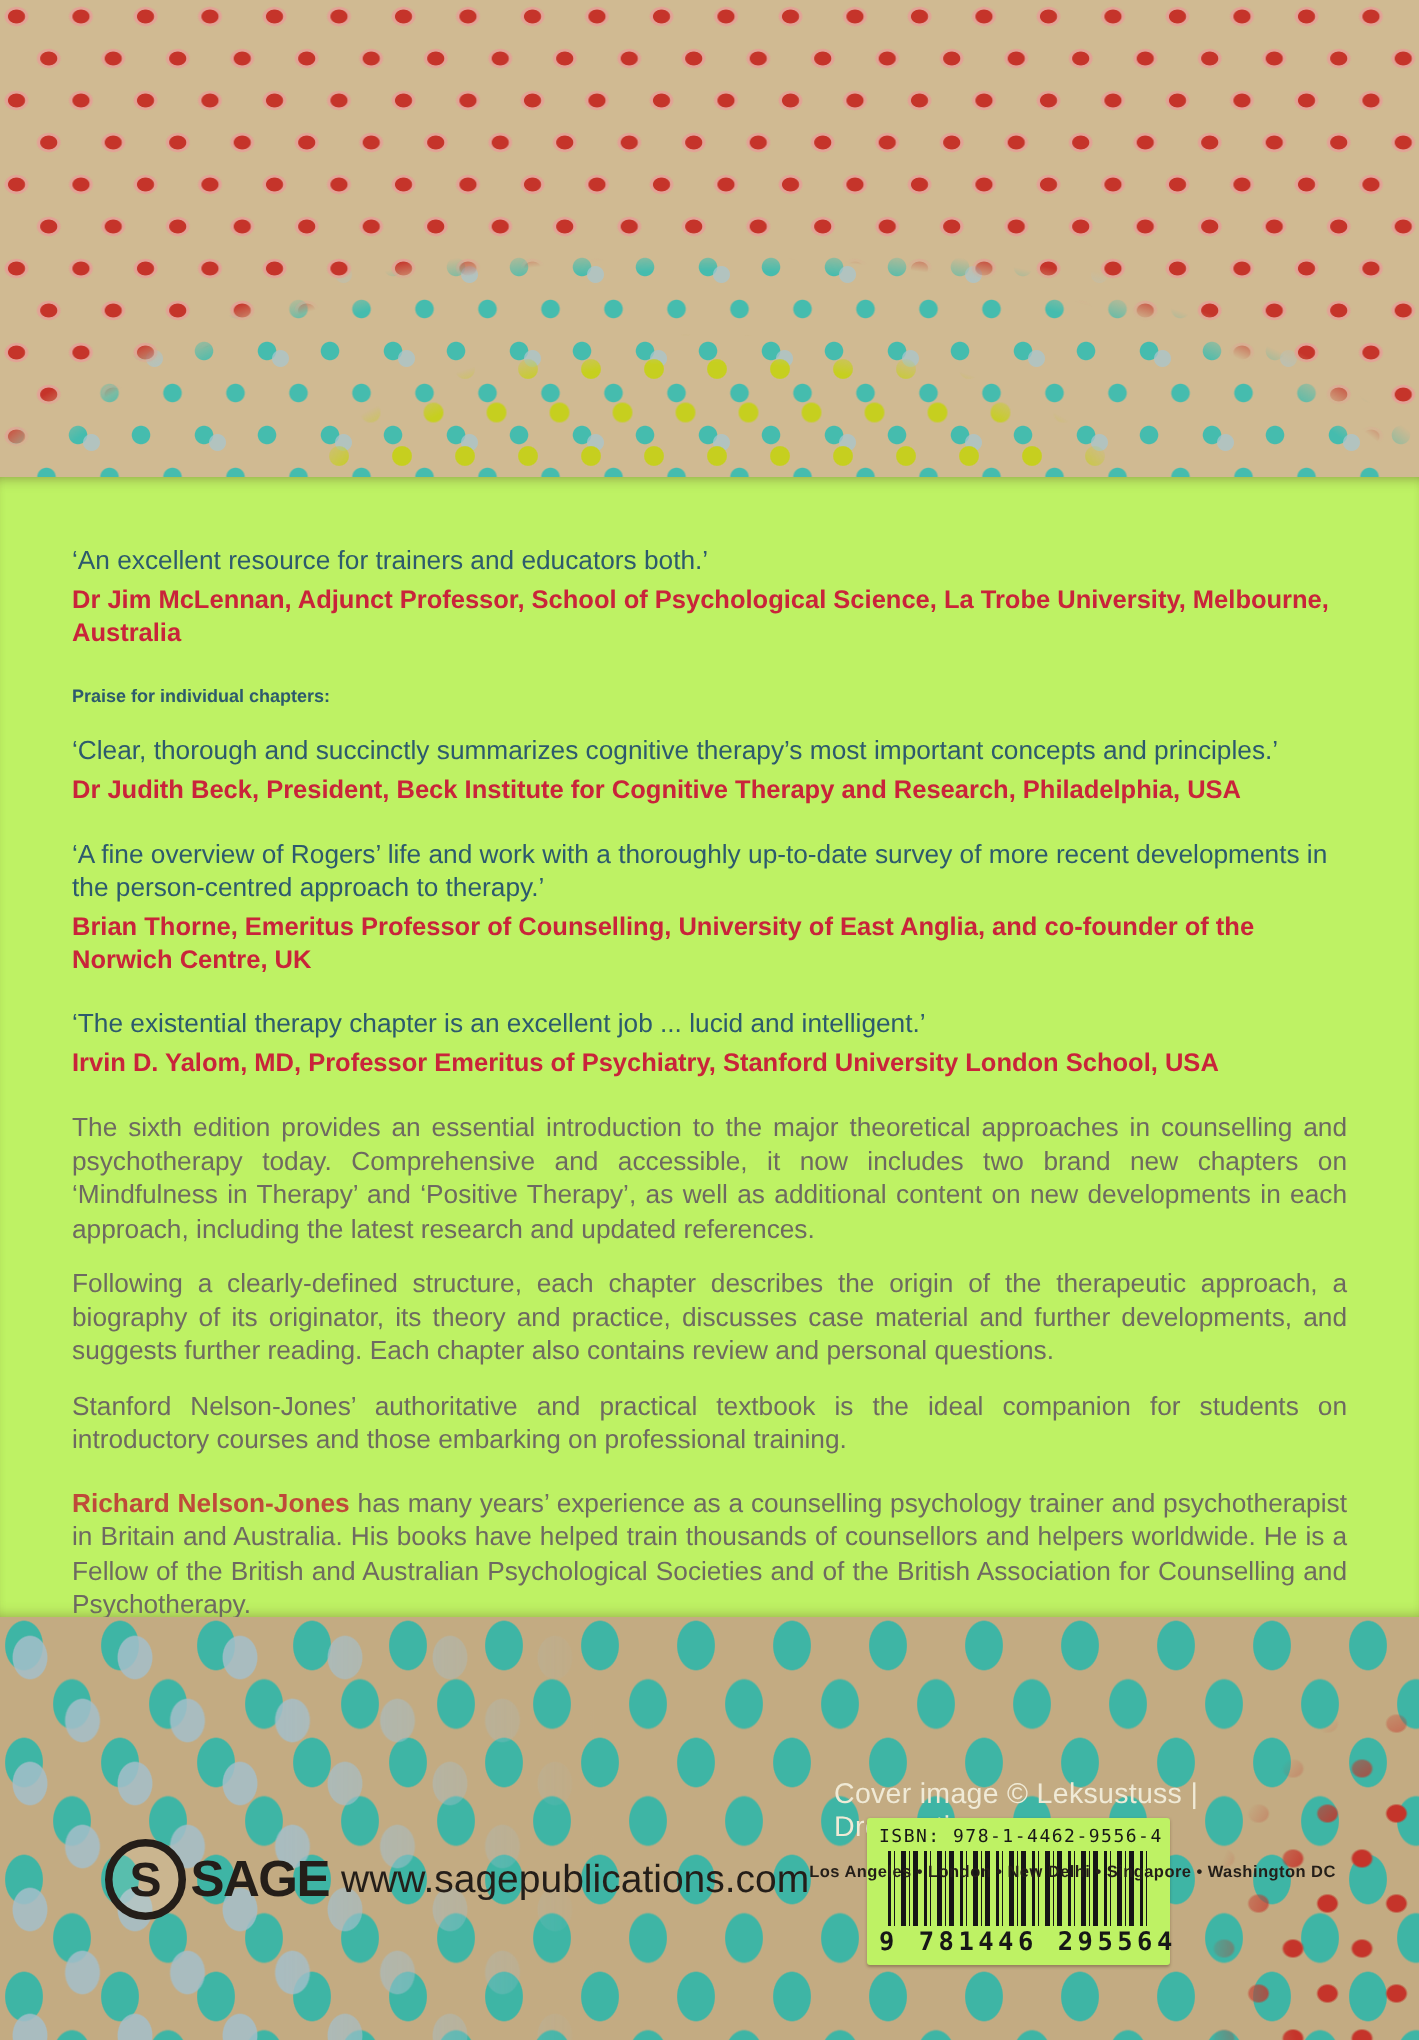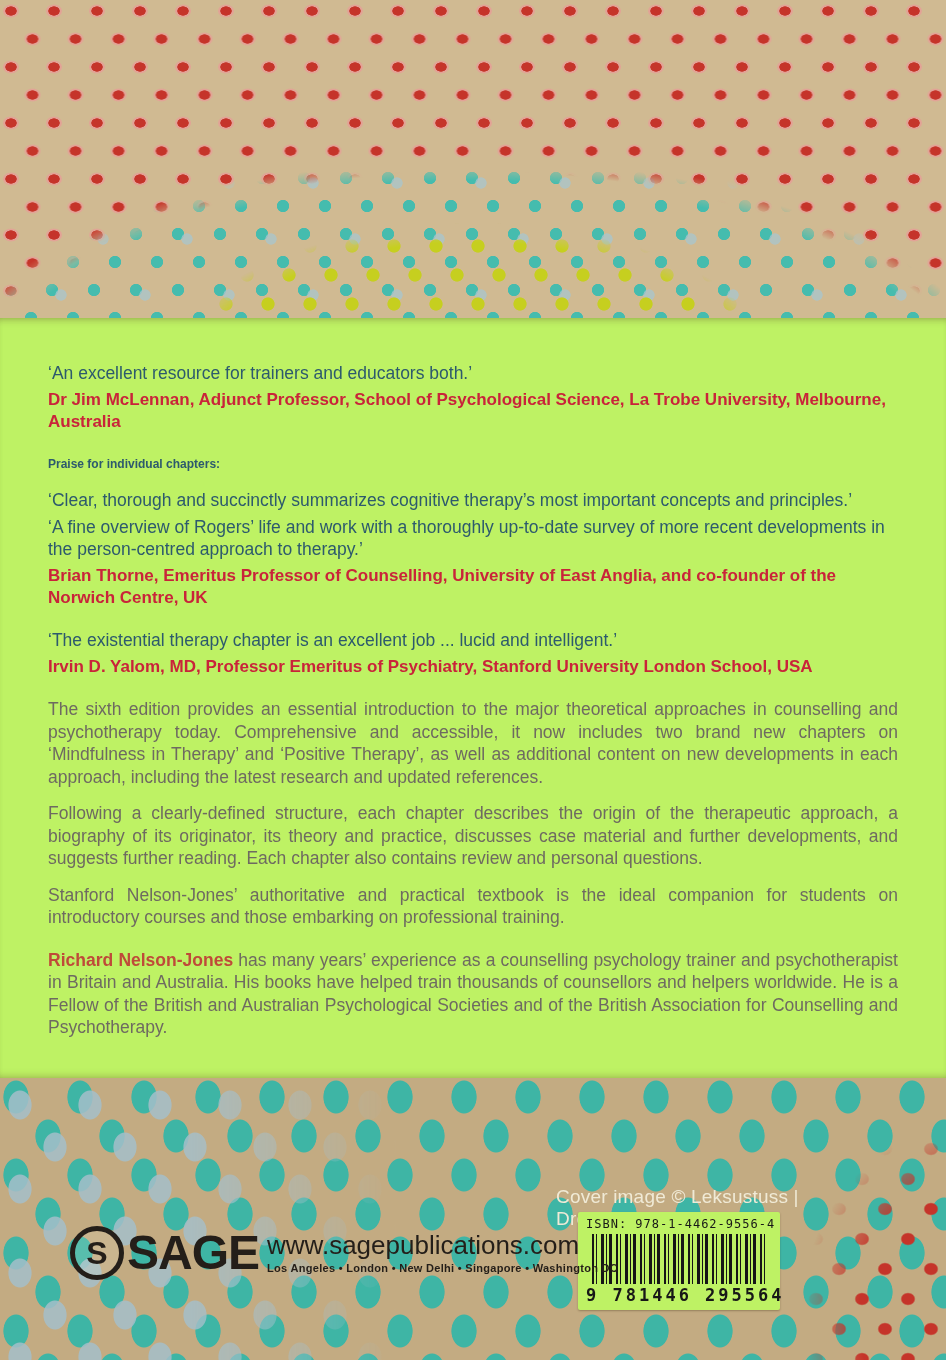--- a/index.html
+++ b/index.html
@@ -116,23 +116,23 @@
   }
   .publisher{
     position:absolute;left:70px;top:148px;display:flex;align-items:center;color:#241e19;
   }
   .sage-logo-icon{
     width:44px;height:44px;border:5px solid #241e19;border-radius:50%;
     display:flex;align-items:center;justify-content:center;flex:0 0 auto;
     font-size:32px;font-weight:bold;color:#241e19;background:rgba(244,240,224,.15);
   }
   .sage-wordmark{
-    font-size:48px;font-weight:bold;letter-spacing:-1px;line-height:1;margin:0 8px 0 3px;
+    font-size:34px;font-weight:bold;letter-spacing:-1px;line-height:1;margin:0 8px 0 3px;
   }
-  .publisher-text{display:flex;flex-direction:column;justify-content:center;}
+  .publisher-text{display:flex;flex-direction:row;justify-content:center;}
   .publisher-website{font-size:26px;line-height:1.05;}
   .publisher-cities{font-size:11px;font-weight:bold;letter-spacing:.3px;margin-top:3px;}
 </style>
 </head>
 <body>
 
 <div class="cover">
 
   <div class="top-pattern">
     <div class="dotlayer dots-teal-top"></div>
@@ -141,20 +141,21 @@
     <div class="dotlayer dots-red-top"></div>
   </div>
 
   <div class="middle-panel">
     <p class="quote">‘An excellent resource for trainers and educators both.’</p>
     <p class="attribution">Dr Jim McLennan, Adjunct Professor, School of Psychological Science, La Trobe University, Melbourne, Australia</p>
 
     <p class="praise-heading">Praise for individual chapters:</p>
 
     <p class="quote">‘Clear, thorough and succinctly summarizes cognitive therapy’s most important concepts and principles.’</p>
+    <p class="attribution">Dr Judith Beck, President, Beck Institute for Cognitive Therapy and Research, Philadelphia, USA</p>
 
     <p class="quote">‘A fine overview of Rogers’ life and work with a thoroughly up-to-date survey of more recent developments in the person-centred approach to therapy.’</p>
     <p class="attribution">Brian Thorne, Emeritus Professor of Counselling, University of East Anglia, and co-founder of the Norwich Centre, UK</p>
 
     <p class="quote">‘The existential therapy chapter is an excellent job ... lucid and intelligent.’</p>
     <p class="attribution">Irvin D. Yalom, MD, Professor Emeritus of Psychiatry, Stanford University London School, USA</p>
 
     <p class="body-para section-gap">The sixth edition provides an essential introduction to the major theoretical approaches in counselling and psychotherapy today. Comprehensive and accessible, it now includes two brand new chapters on ‘Mindfulness in Therapy’ and ‘Positive Therapy’, as well as additional content on new developments in each approach, including the latest research and updated references.</p>
     <p class="body-para">Following a clearly-defined structure, each chapter describes the origin of the therapeutic approach, a biography of its originator, its theory and practice, discusses case material and further developments, and suggests further reading. Each chapter also contains review and personal questions.</p>
     <p class="body-para">Stanford Nelson-Jones’ authoritative and practical textbook is the ideal companion for students on introductory courses and those embarking on professional training.</p>

